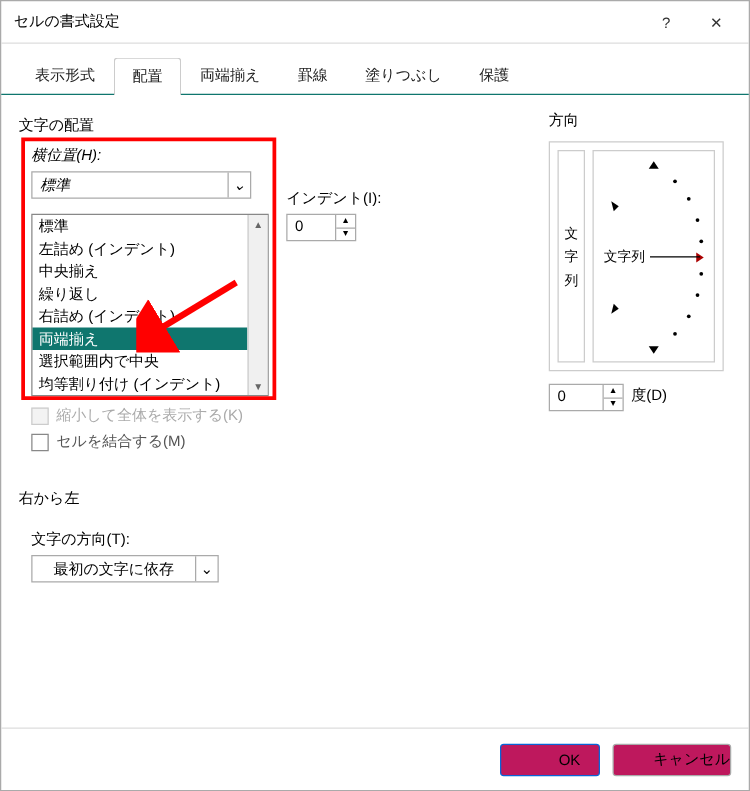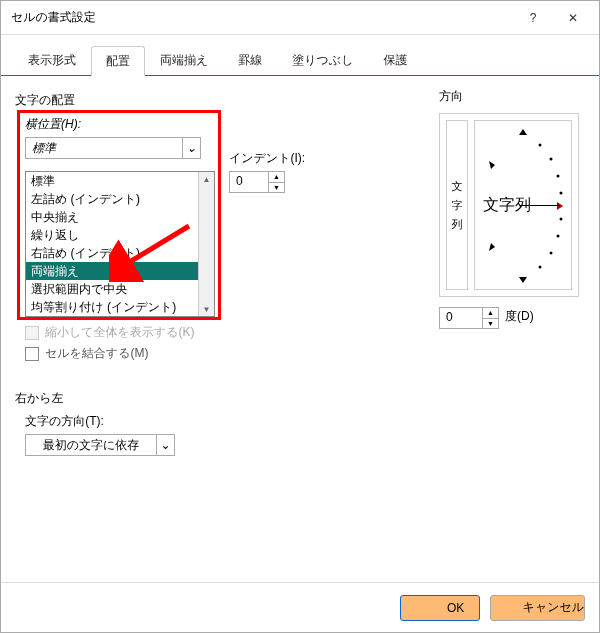--- a/index.html
+++ b/index.html
@@ -209,21 +209,21 @@
   .dial {
     flex: 1;
     border: 1px solid #ccc;
     position: relative;
   }
   .dial .center-label {
     position: absolute;
     left: 8px;
     top: 50%;
     transform: translateY(-50%);
-    font-size: 16px;
+    font-size: 11px;
   }
   .dial .line {
     position: absolute;
     left: 45px;
     top: 50%;
     width: 40px;
     height: 1px;
     background: #000;
   }
   .dial svg { position: absolute; inset: 0; }
@@ -249,21 +249,21 @@
     display: flex;
     justify-content: flex-end;
     align-items: center;
     gap: 10px;
     padding: 0 14px;
   }
   .button {
     min-width: 80px;
     height: 26px;
     border: 1px solid #aaa;
-    background: #fdba74;
+    background: #be185d;
     border-radius: 3px;
     display: flex;
     align-items: center;
     justify-content: center;
     font-size: 12px;
     padding-left: 32px;
   }
   .button.primary {
     border-color: #0a64d6;
   }
@@ -393,21 +393,21 @@
                 <span>▼</span>
               </div>
           </div>
         </div>
         <span><span>度(D)</span></span>
       </div>
     </div>
 
     <div class="rtl-section">
       <div class="group-label">右から左</div>
-      <div style="margin-left:10px; margin-top:6px;">
+      <div style="margin-left:10px; margin-top:16px;">
         <div class="field-label">文字の方向(T):</div>
         <div class="combo dir-combo">
           <div class="val">最初の文字に依存</div>
           <div class="btn">
               <span>⌄</span>
             </div>
         </div>
       </div>
     </div>
 

